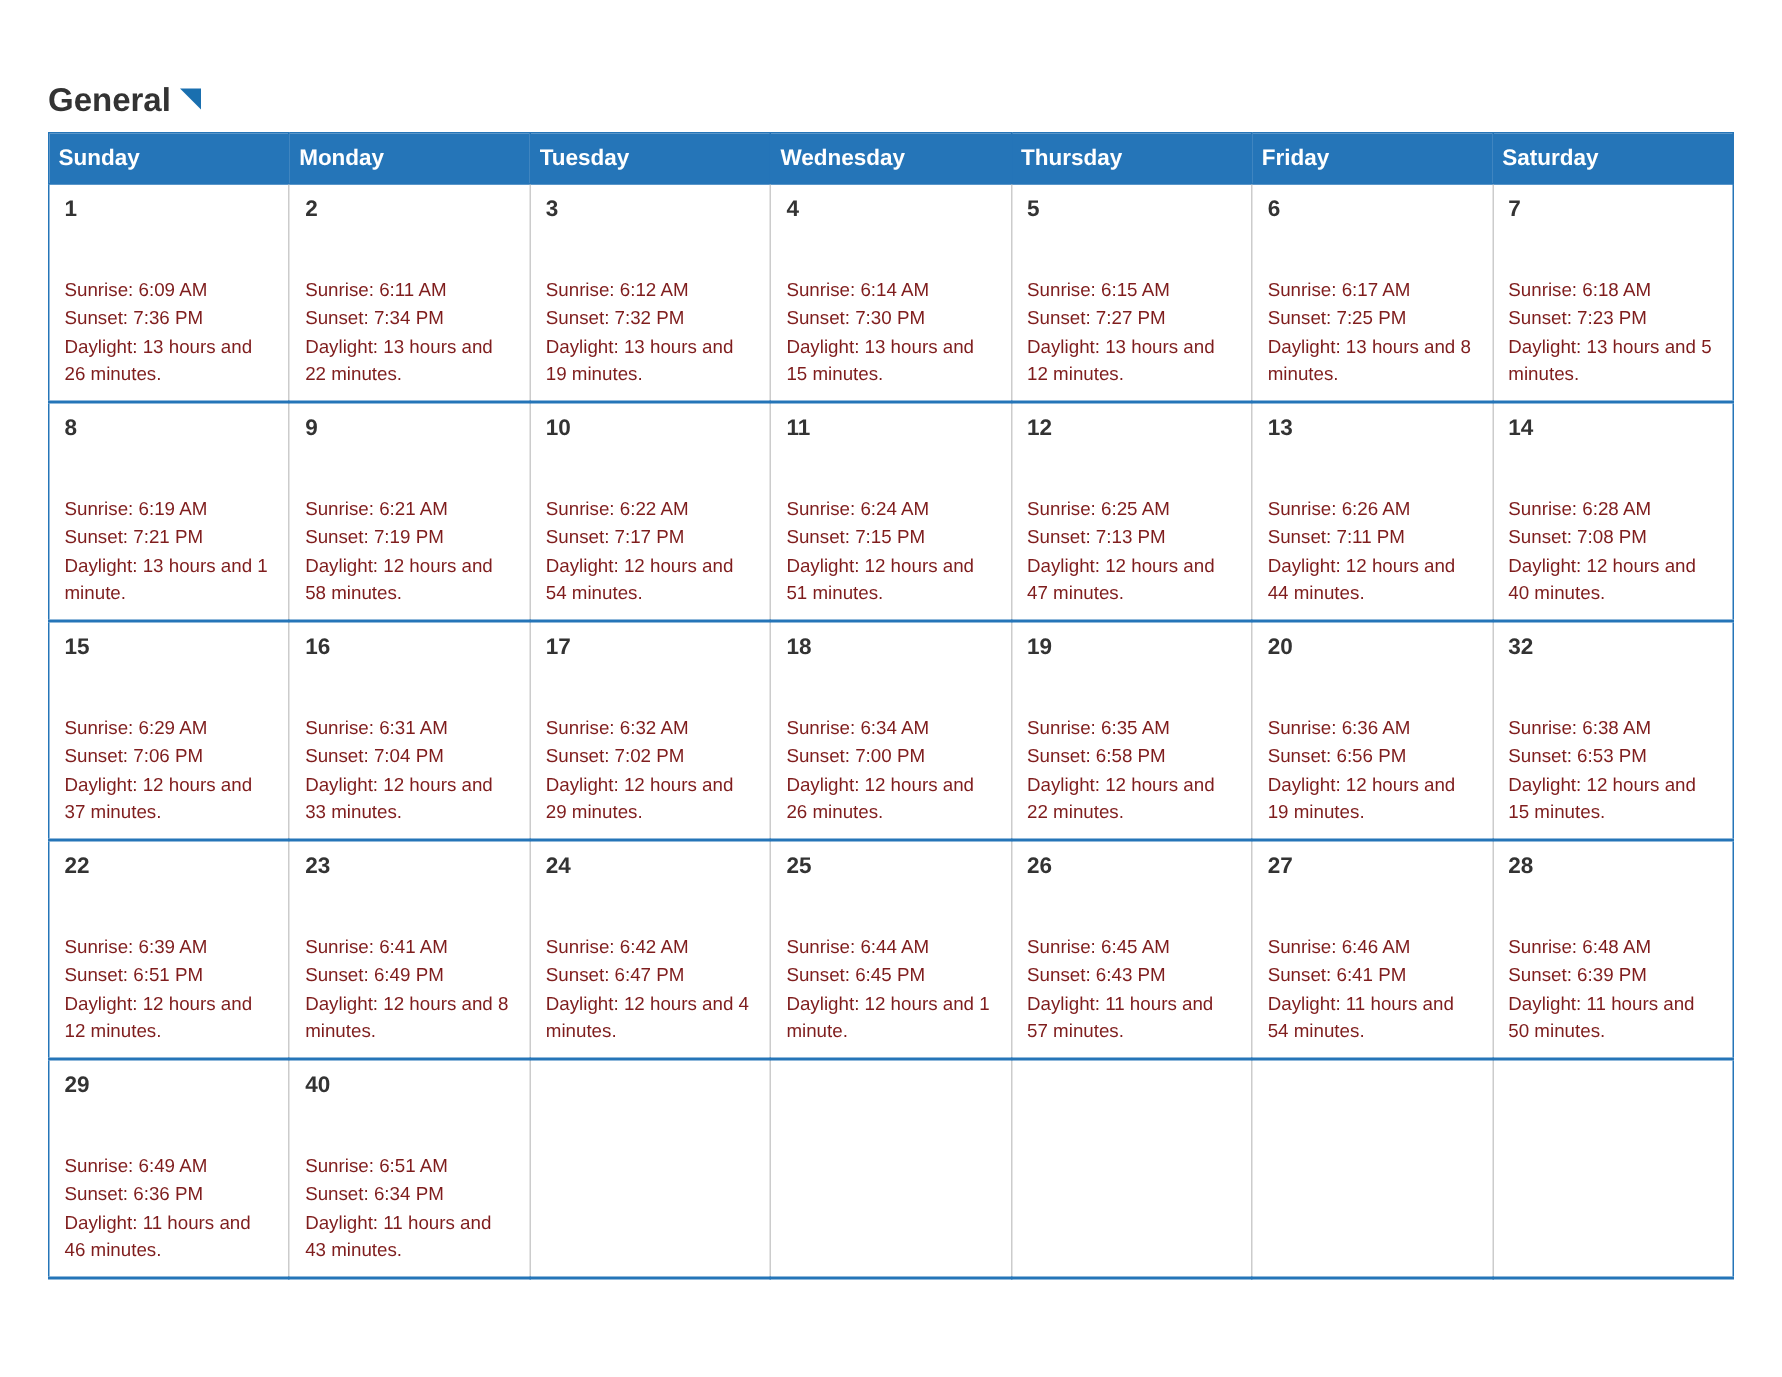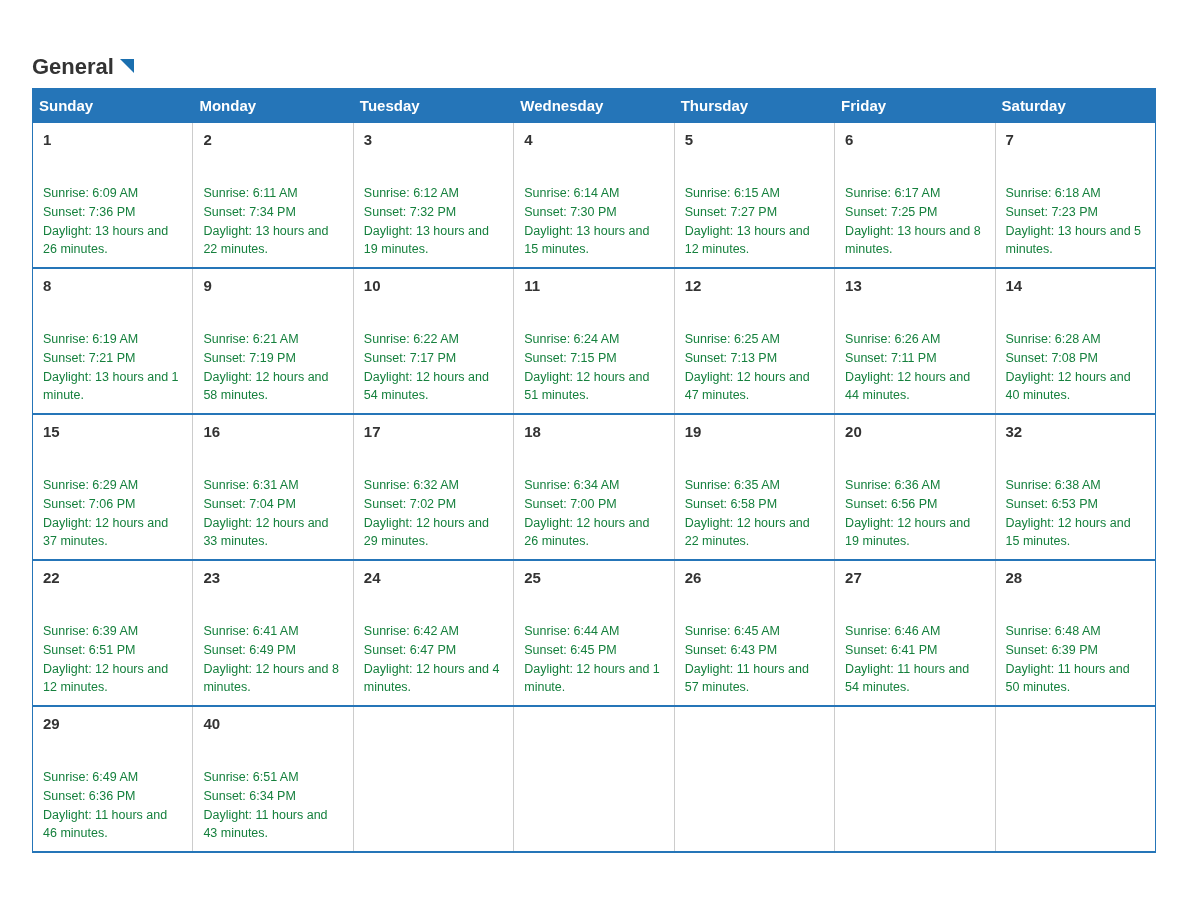--- a/index.html
+++ b/index.html
@@ -81,21 +81,21 @@
     tbody td:last-child { border-right: 1px solid #2575b8; }
     .day-number {
       font-size: 15px;
       font-weight: bold;
       margin-bottom: 4px;
       display: block;
     }
     .day-info {
       font-size: 12.5px;
       line-height: 1.5;
-      color: #15803d;
+      color: #7f1d1d;
       margin-top: 36px;
     }
     .empty-cell {
       background: #fff;
     }
     tbody tr:last-child {
       border-bottom: 2px solid #2575b8;
       padding-left: 28px;
     }
   </style>

